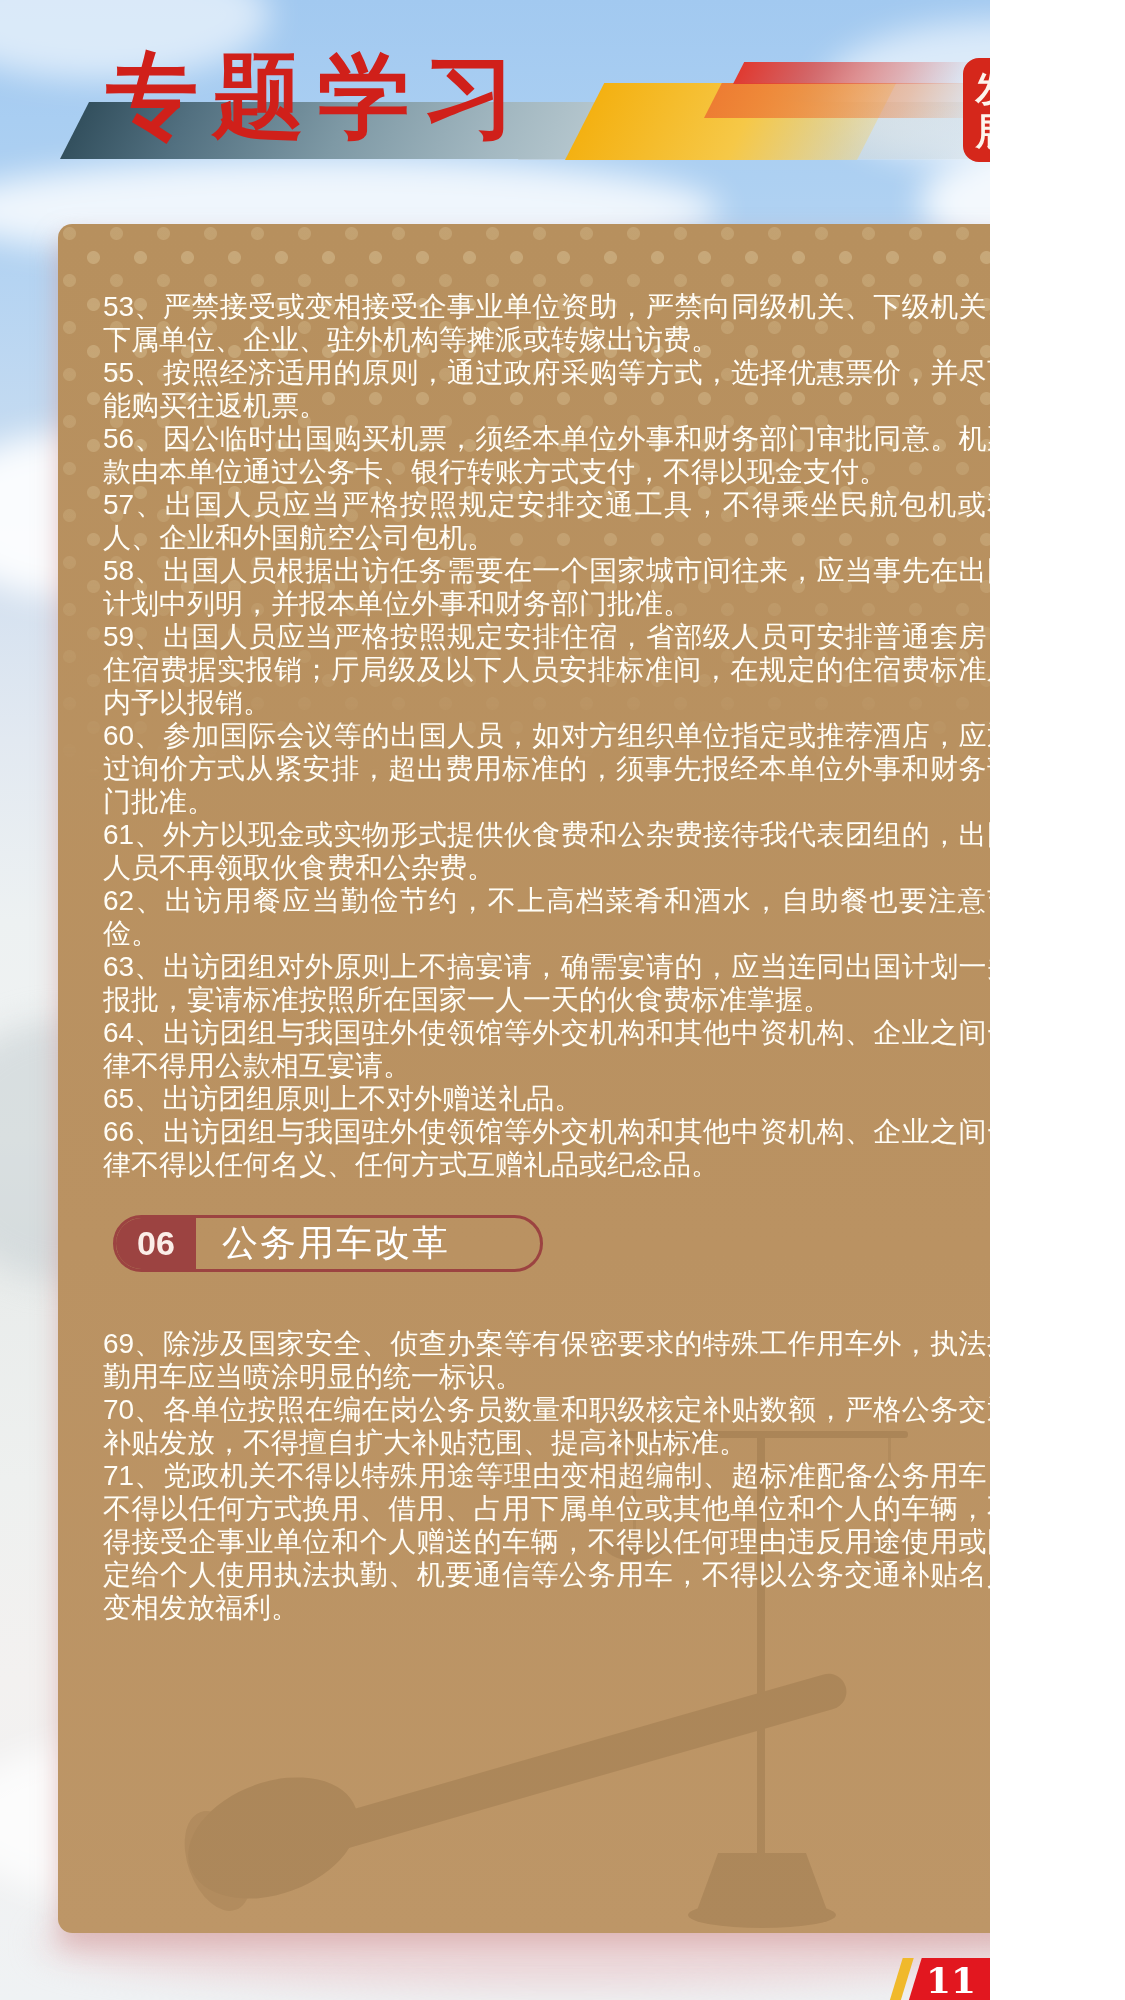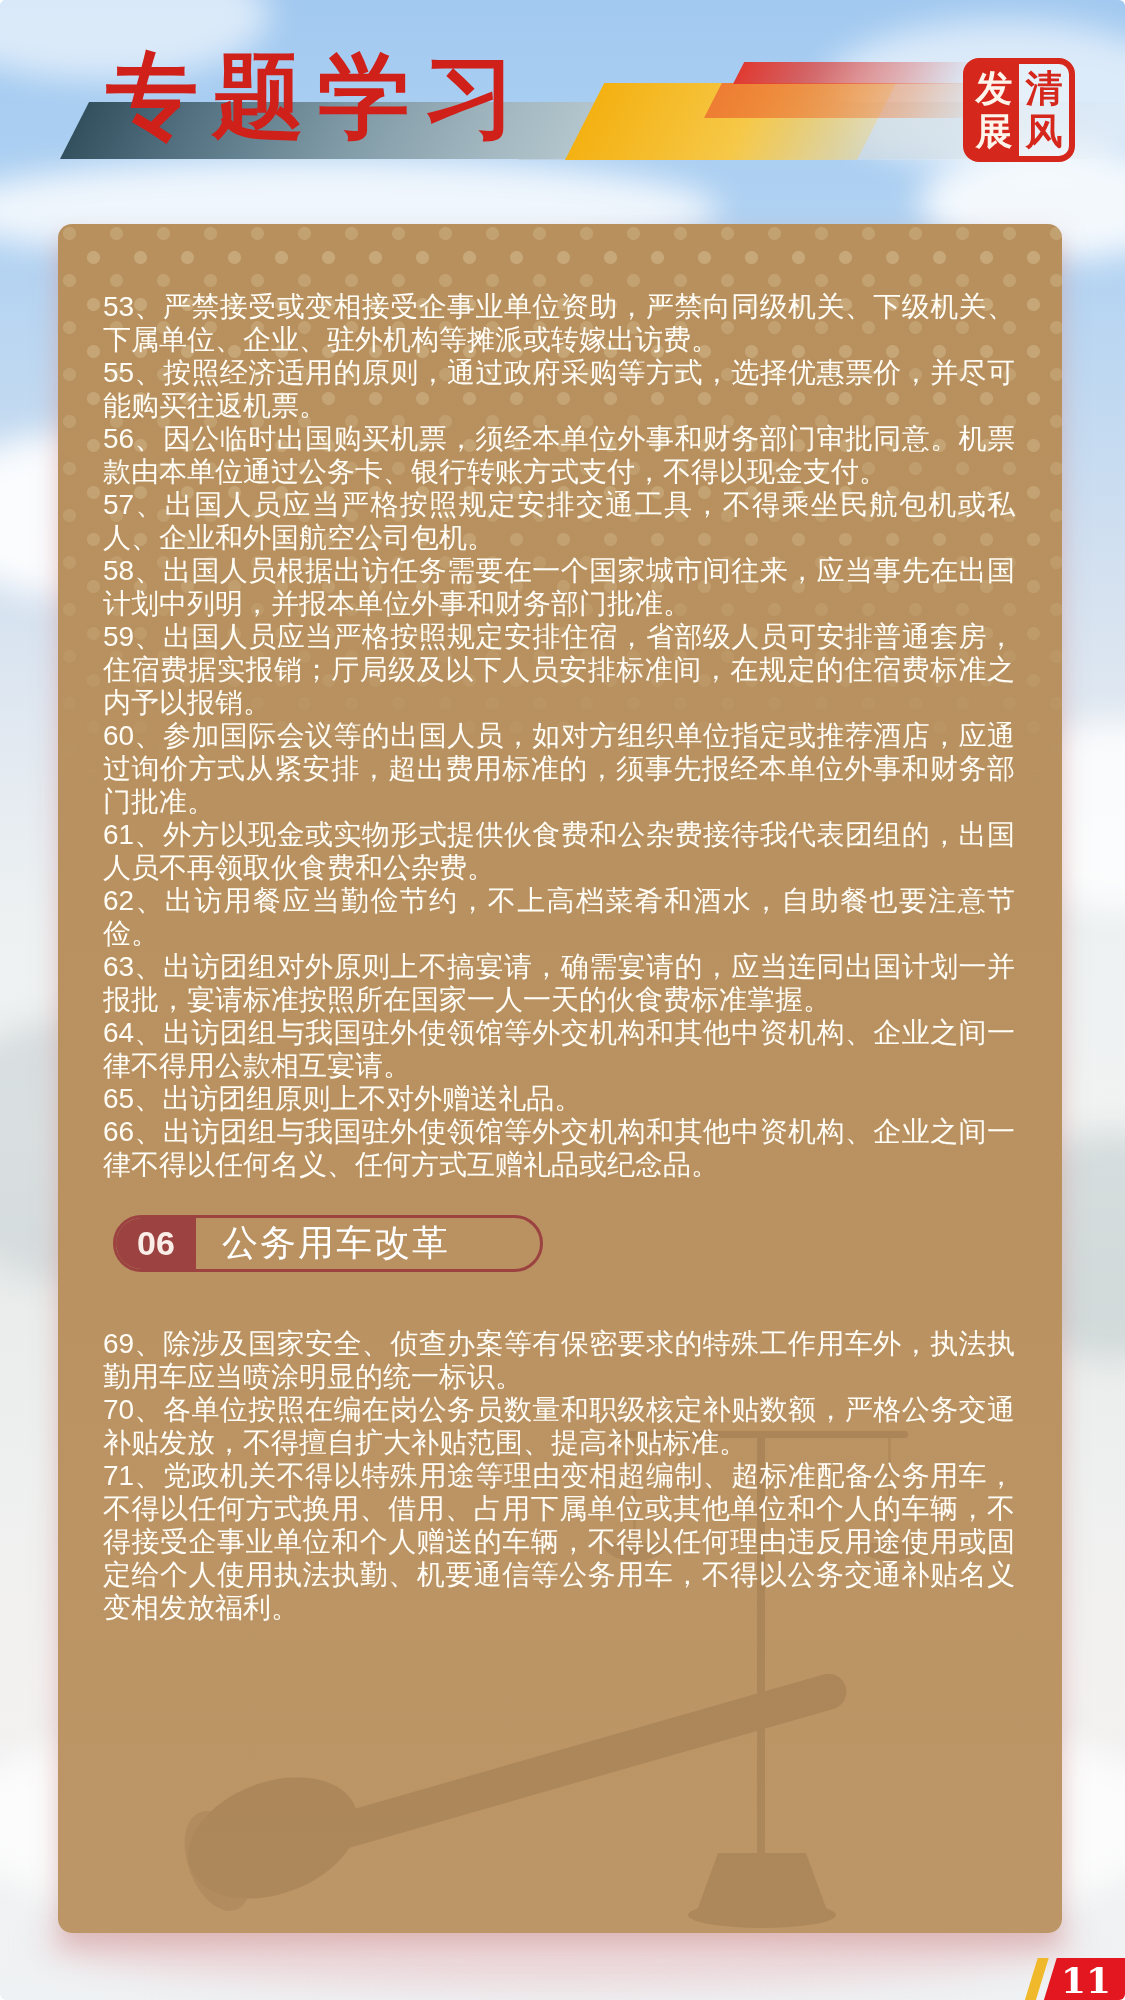--- a/index.html
+++ b/index.html
@@ -1,20 +1,20 @@
 <!DOCTYPE html>
 <html><head>
 <meta charset="utf-8">
 <style>
   html,body{margin:0;padding:0;}
   body{font-family:"Liberation Sans","DejaVu Sans",sans-serif;}
-  .page{position:relative;width:1125px;height:2000px;overflow:hidden;
+  .page{position:relative;width:990px;height:2000px;overflow:hidden;
     background:linear-gradient(180deg,#a2c9f0 0%,#a9cef2 6%,#b3d3f2 13%,#c3daf1 21%,
       #d4e1f0 29%,#e2e9f1 37%,#edf1f2 46%,#f1f3f2 57%,#e9eceb 64%,#eef0ef 74%,
-      #f3f1f0 84%,#eff2f4 100%);border-radius:6px;}
+      #f3f1f0 84%,#eff2f4 100%);}
   
   .cloud{position:absolute;border-radius:50%;filter:blur(16px);}
   .c1{left:-70px;top:-50px;width:340px;height:130px;background:rgba(255,255,255,.6);}
   .c2{left:820px;top:20px;width:370px;height:150px;background:rgba(255,255,255,.6);}
   .c3{left:-60px;top:158px;width:780px;height:105px;background:rgba(255,255,255,.8);}
   .c4{left:920px;top:145px;width:280px;height:115px;background:rgba(255,255,255,.85);}
   .c5{left:-70px;top:430px;width:330px;height:170px;background:rgba(255,255,255,.9);}
   .c6{left:-70px;top:1020px;width:260px;height:260px;background:rgba(196,206,210,.55);}
   .c7{left:1000px;top:720px;width:230px;height:190px;background:rgba(255,255,255,.8);}
   .c8{left:1000px;top:1130px;width:220px;height:230px;background:rgba(188,200,201,.5);}

